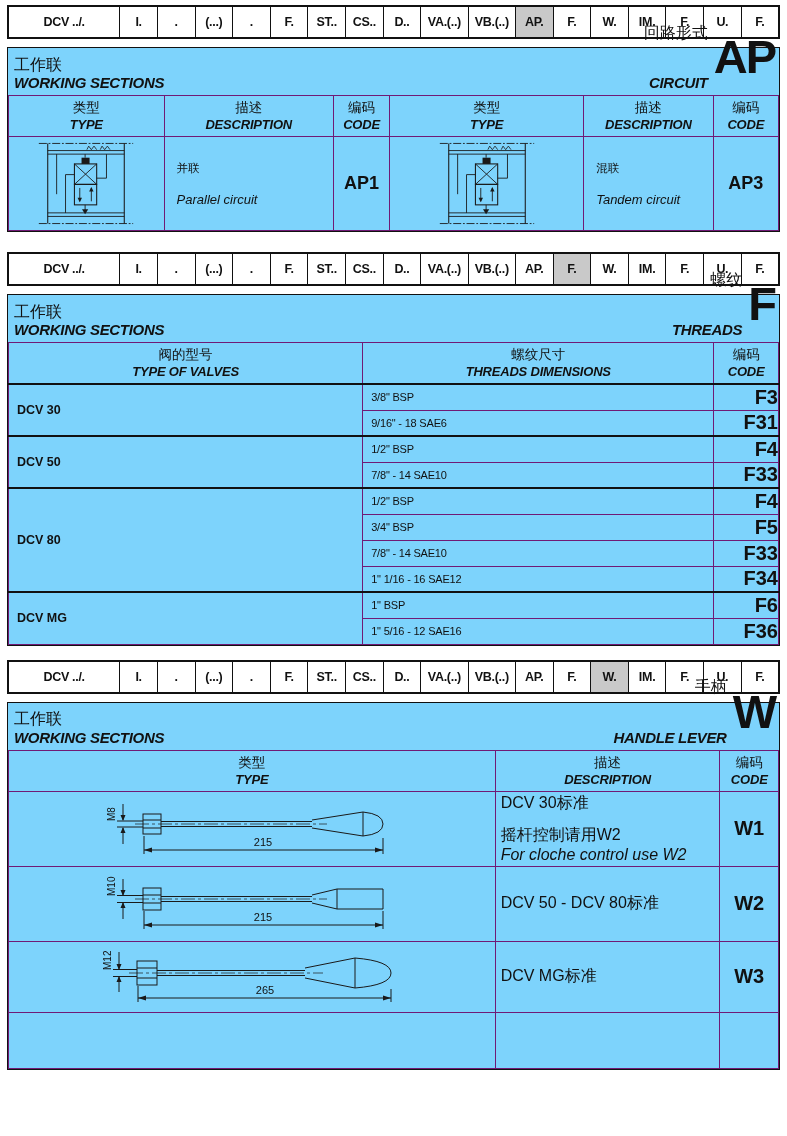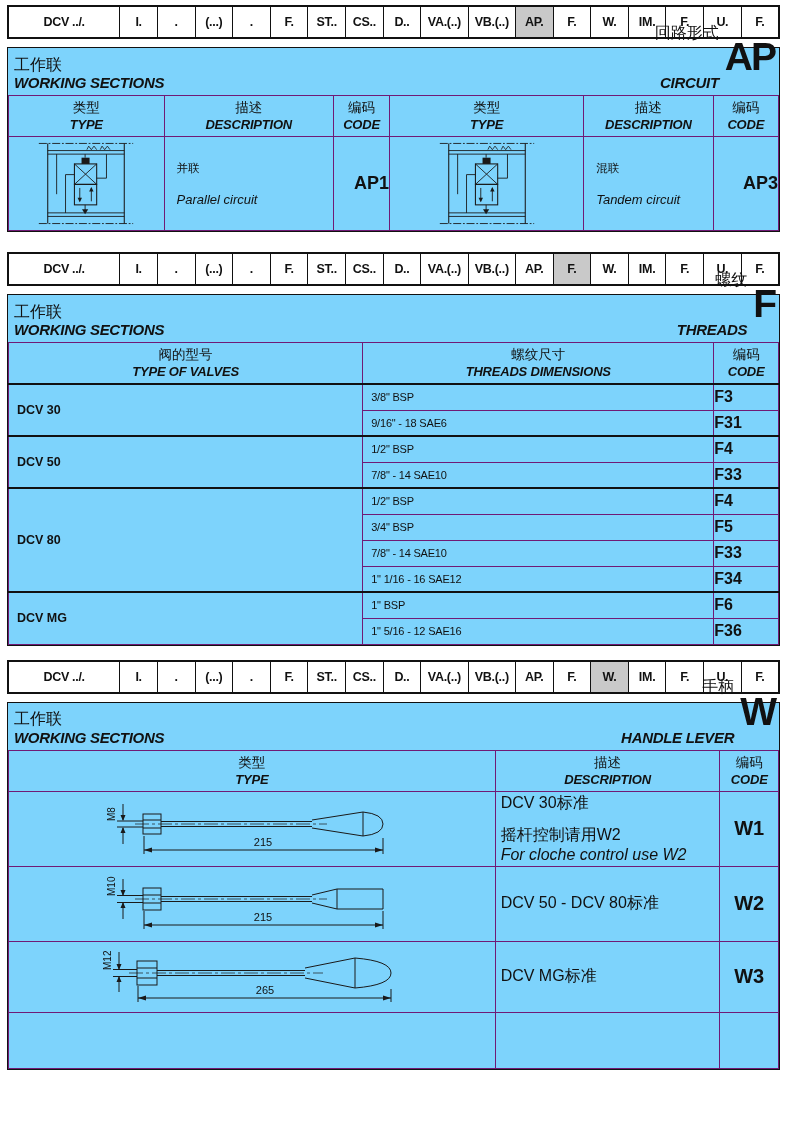--- a/index.html
+++ b/index.html
@@ -34,42 +34,42 @@
   .sec-title {
     display: flex; justify-content: space-between; align-items: flex-end;
     padding: 3px 4px 4px 6px; height: 47px;
   }
   .st-left .cn { font-size: 16px; line-height: 1.15; }
   .st-left .en { font-size: 15px; font-weight: bold; font-style: italic; letter-spacing: -0.3px; }
   .st-right { display: flex; align-items: center; }
   .st-right .labels { text-align: right; margin-right: 6px; }
   .st-right .labels .cn { font-size: 16px; line-height: 1.15; }
   .st-right .labels .en { font-size: 15px; font-weight: bold; font-style: italic; letter-spacing: -0.3px; margin-top: 32px; }
-  .big-code { font-size: 39px; font-weight: bold; line-height: 0.82; letter-spacing: -2px; }
+  .big-code { font-size: 47px; font-weight: bold; line-height: 0.82; letter-spacing: -2px; }
 
   table.grid { width: 100%; border-collapse: collapse; }
   table.grid th, table.grid td { border: 1px solid #701a75; }
   table.grid th { padding: 3px 2px 4px 2px; vertical-align: middle; }
   .hcn { font-size: 13.5px; font-weight: normal; text-align: center; }
   .hen { font-size: 13px; font-weight: bold; font-style: italic; text-align: center; letter-spacing: -0.2px; }
 
   
   .t-circuit td.diag { text-align: center; vertical-align: middle; }
   .t-circuit td.desc { vertical-align: middle; padding-left: 12px; }
   .t-circuit td.desc .dcn { font-size: 11.5px; margin-bottom: 16px; }
   .t-circuit td.desc .den { font-size: 13px; font-style: italic; }
-  .t-circuit td.code { text-align: right; vertical-align: middle; font-size: 18px; font-weight: bold; }
+  .t-circuit td.code { text-align: center; vertical-align: middle; font-size: 18px; font-weight: bold; }
   .t-circuit tr.r1 { height: 94px; padding-left: 13px; }
   .t-circuit tr.r2 { height: 96px; }
 
   
   .t-threads td { height: 26px; }
   .t-threads td.valve { font-weight: bold; font-size: 12.5px; padding-left: 8px; vertical-align: middle; }
   .t-threads td.dim { font-size: 11px; padding-left: 8px; vertical-align: middle; letter-spacing: -0.2px; }
-  .t-threads td.code { text-align: left; vertical-align: middle; font-size: 16px; font-weight: bold; }
+  .t-threads td.code { text-align: right; vertical-align: middle; font-size: 20px; font-weight: bold; }
   .t-threads tr.gs td { border-top: 2px solid #111; }
 
   
   .t-lever td.diag { vertical-align: middle; text-align: center; padding: 2px 0; }
   .t-lever td.desc { vertical-align: middle; padding-left: 5px; font-size: 16px; }
   .t-lever td.desc .d2 { margin-top: 11px; }
   .t-lever td.desc .d3 { font-style: italic; }
   .t-lever td.desc div:empty { display: none; }
   .t-lever td.code { text-align: center; vertical-align: middle; font-size: 20px; font-weight: bold; }
   .t-lever tr.w1, .t-lever tr.w2 { height: 70px; }

